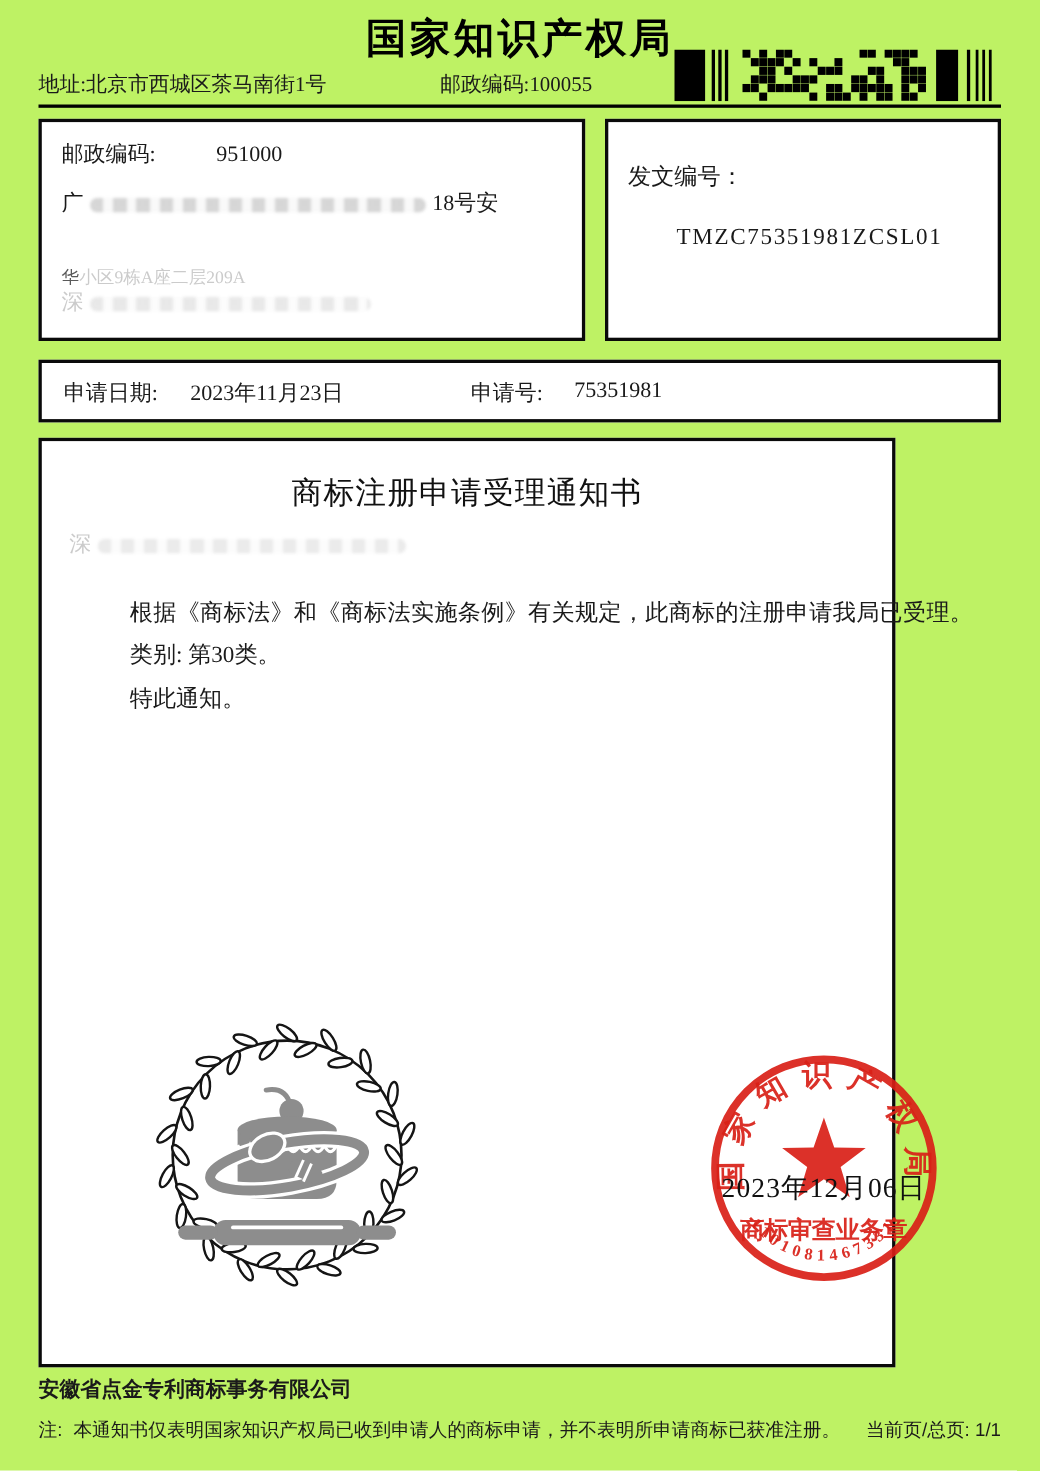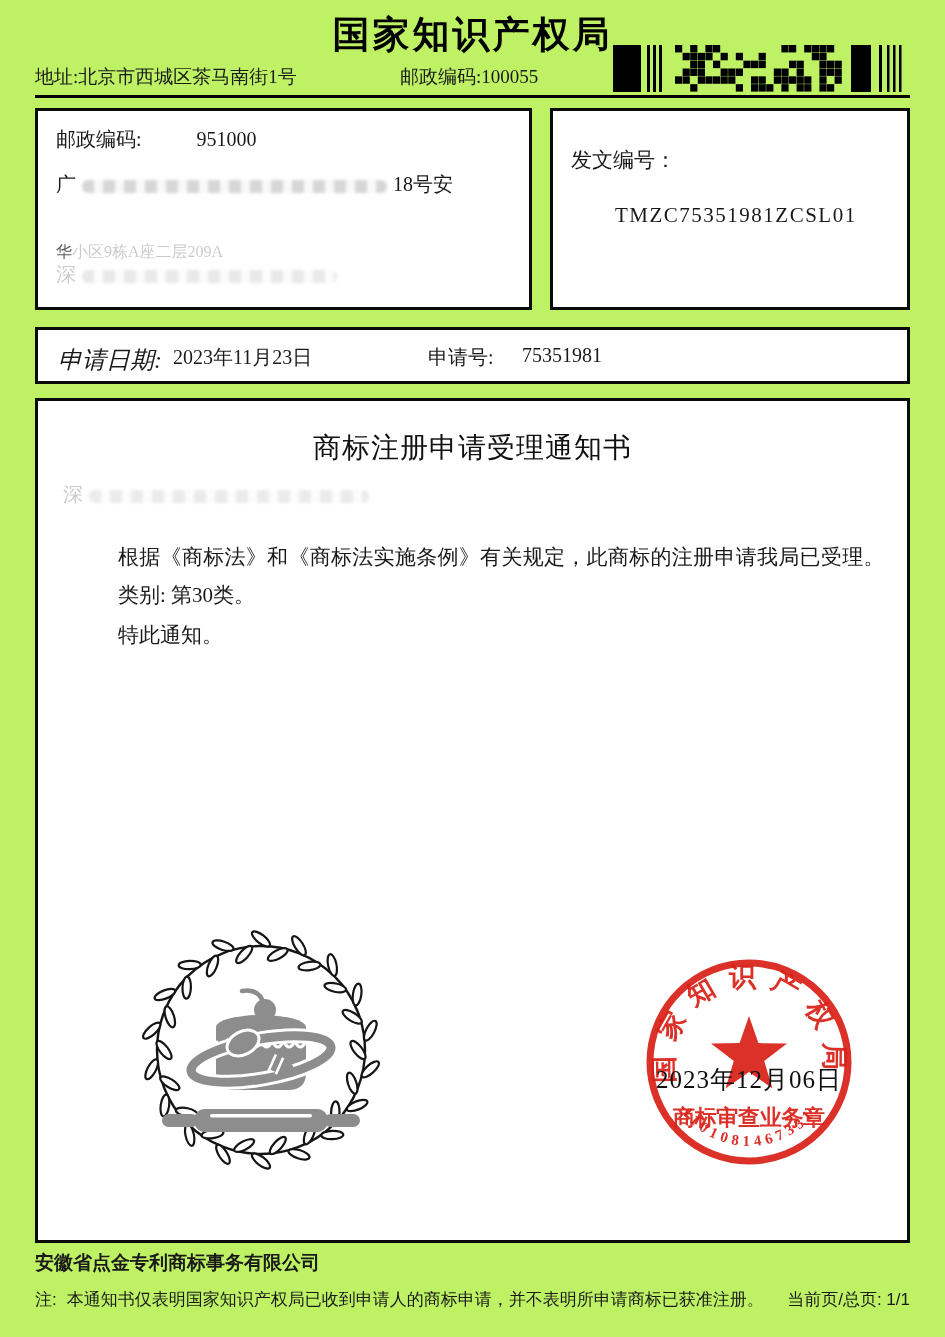--- a/index.html
+++ b/index.html
@@ -14,36 +14,36 @@
   }
   .hdr-address{position:absolute;top:64px;left:35px;font-size:19px;}
   .hdr-postal{position:absolute;top:64px;left:400px;font-size:19px;}
   .hdr-rule{position:absolute;top:95px;left:35px;width:875px;height:3px;background:#000;}
   .barcode{position:absolute;top:45px;left:613px;width:292px;height:47px;}
   
   .box{position:absolute;border:3px solid #0a0a0a;background:#fff;box-sizing:border-box;}
   .box-recipient{top:108px;left:35px;width:497px;height:202px;}
   .box-docnum{top:108px;left:550px;width:360px;height:202px;}
   .box-datebar{top:327px;left:35px;width:875px;height:57px;}
-  .box-main{top:398px;left:35px;width:875px;height:845px;}
+  .box-main{top:398px;left:35px;width:779px;height:845px;}
   .postal-row{position:absolute;top:15px;left:18px;font-size:20px;}
   .postal-val{margin-left:55px;}
   .addr-l1{position:absolute;top:60px;left:18px;font-size:20px;white-space:nowrap;}
   .addr-l2{position:absolute;top:92px;left:18px;font-size:16px;white-space:nowrap;margin-top:39px;}
   .recip-row{position:absolute;top:150px;left:18px;font-size:20px;}
   .ghost{color:#a9a9a9;opacity:.6;filter:blur(.4px);}
   .semi{color:#5a5a5a;}
   .smudge{
     display:inline-block;height:13px;border-radius:6px;vertical-align:middle;margin:0 6px;
     background:repeating-linear-gradient(90deg,rgba(120,120,120,.30) 0 12px,rgba(160,160,160,.07) 12px 21px);
     filter:blur(1.6px);
   }
   .docnum-label{position:absolute;top:35px;left:18px;font-size:21px;text-align:center;}
   .docnum-value{position:absolute;top:92px;left:62px;font-size:21px;letter-spacing:1.5px;}
-  .date-label{position:absolute;top:14px;left:20px;font-size:24px;font-style:italic;}
+  .date-label{position:absolute;top:14px;left:20px;font-size:20px;}
   .date-value{position:absolute;top:14px;left:135px;font-size:20px;text-align:center;}
   .appno-label{position:absolute;top:14px;left:390px;font-size:20px;}
   .appno-value{position:absolute;top:14px;left:484px;font-size:20px;}
   
   .notice-title{
     position:absolute;top:28px;left:0;width:100%;text-align:center;
     font-size:28px;letter-spacing:1px;color:#111;
   }
   .notice-recipient{position:absolute;top:80px;left:25px;font-size:20px;}
   .notice-body{position:absolute;top:142px;left:80px;width:775px;font-size:21px;letter-spacing:.3px;}

